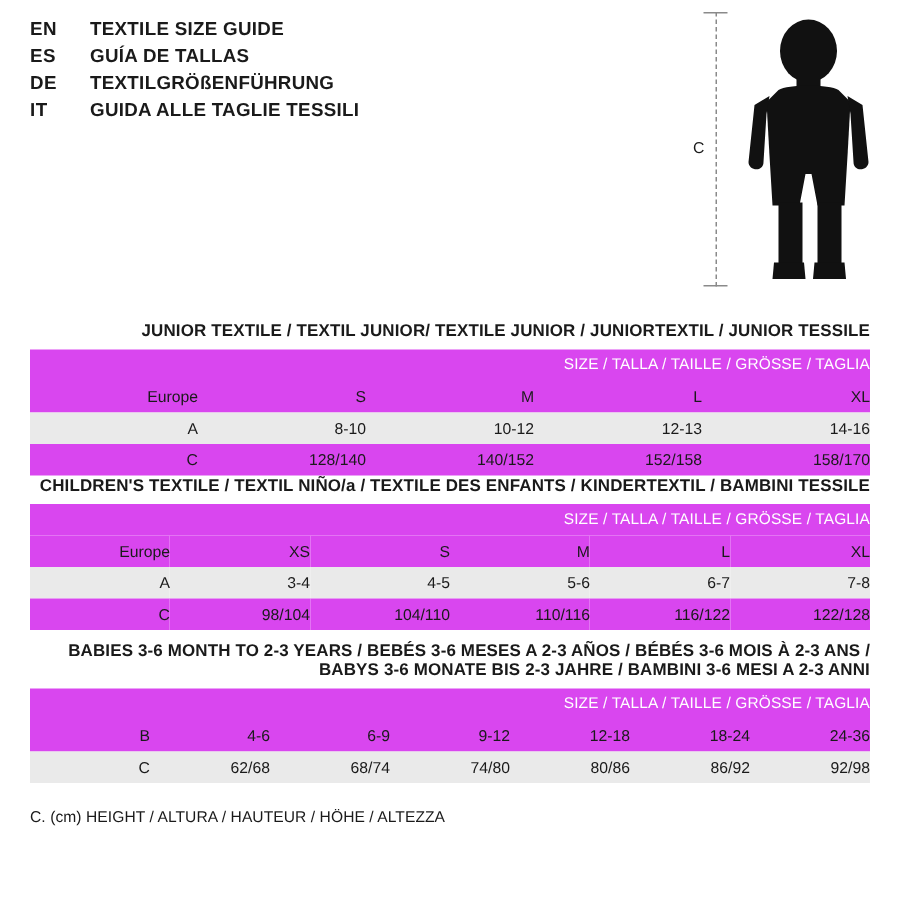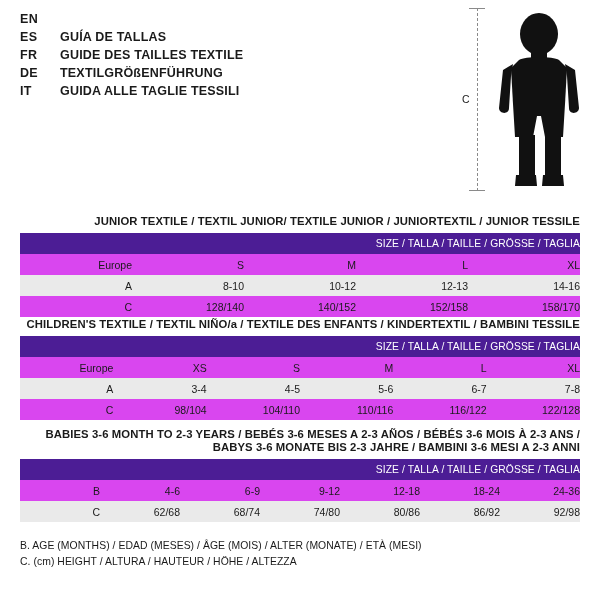--- a/index.html
+++ b/index.html
@@ -104,21 +104,21 @@
     width: 100%;
     table-layout: fixed;
     font-size: 10.5px;
   }
   table.size-table td {
     padding: 3px 0 3px 6px;
     vertical-align: middle;
     height: 15px;
   }
   .hdr-row td {
-    background: #4c1d95;
+    background: #d946ef;
     color: #ffffff;
     font-size: 10.3px;
     font-weight: normal;
     letter-spacing: 0.1px;
   }
   .row-alt td {
     background: #eaeaea;
   }
   .row-plain td {
     background: #d946ef;
@@ -141,28 +141,25 @@
   }
 </style>
 </head>
 <body>
 
 <div class="page">
 
   <div class="header">
     <div class="header-row">
       <span class="header-lang">EN</span>
+      <span class="header-title">TEXTILE SIZE GUIDE</span>
     </div>
     <div class="header-row">
       <span class="header-lang">ES</span>
       <span class="header-title">GUÍA DE TALLAS</span>
-    </div>
-    <div class="header-row">
-      <span class="header-lang">FR</span>
-      <span class="header-title">GUIDE DES TAILLES TEXTILE</span>
     </div>
     <div class="header-row">
       <span class="header-lang">DE</span>
       <span class="header-title">TEXTILGRÖßENFÜHRUNG</span>
     </div>
     <div class="header-row">
       <span class="header-lang">IT</span>
       <span class="header-title">GUIDA ALLE TAGLIE TESSILI</span>
     </div>
   </div>
@@ -290,17 +287,16 @@
         <td>74/80</td>
         <td>80/86</td>
         <td>86/92</td>
         <td>92/98</td>
       </tr>
     </tbody>
       </table>
   </div>
 
   <div class="footnotes">
-    <div>B. AGE (MONTHS) / EDAD (MESES) / ÂGE (MOIS) / ALTER (MONATE) / ETÀ (MESI)</div>
     <div>C. (cm) HEIGHT / ALTURA / HAUTEUR / HÖHE / ALTEZZA</div>
   </div>
 
 </div>
 
 </body></html>

